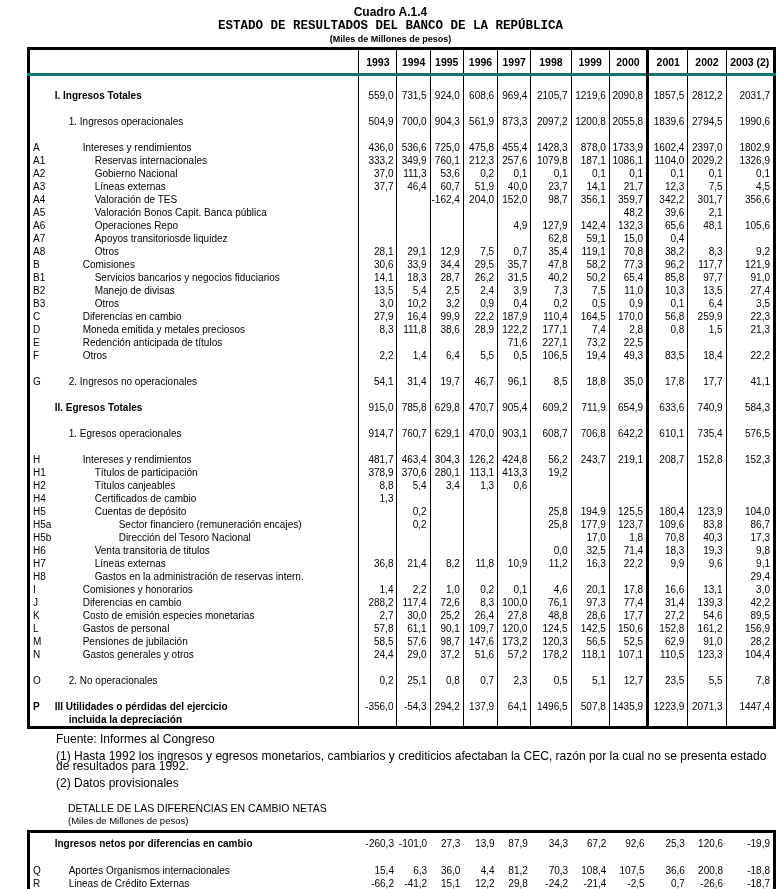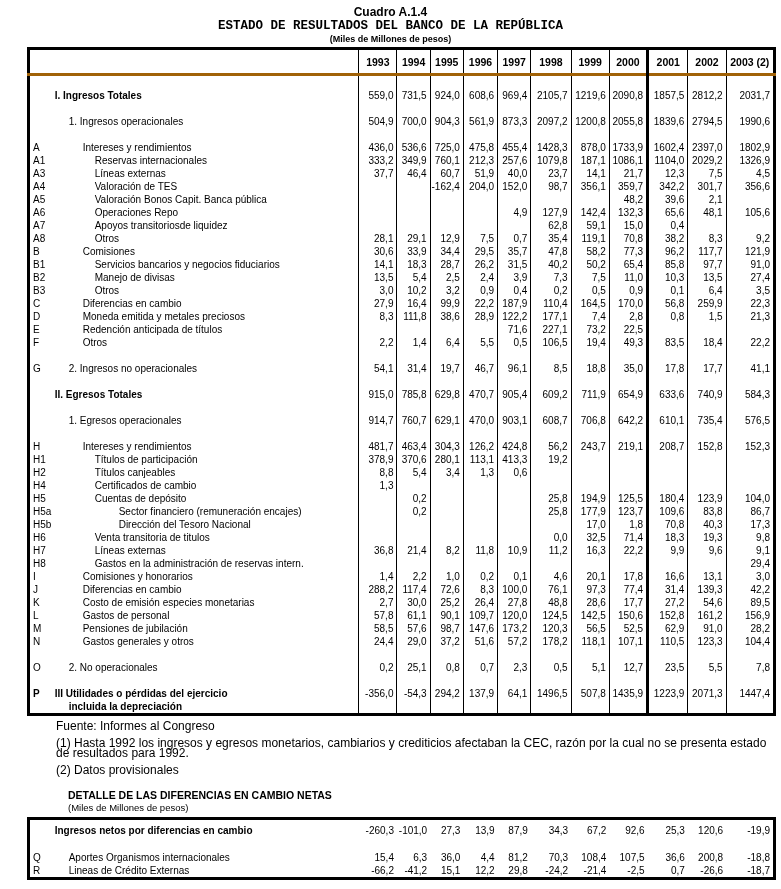--- a/index.html
+++ b/index.html
@@ -6,21 +6,21 @@
   body{width:781px;height:889px;overflow:hidden;color:#000;
        font-family:"Liberation Sans","DejaVu Sans",sans-serif;
        -webkit-font-smoothing:antialiased;}
   .titles{text-align:center;padding-top:5px;}
   .t1{font-size:12px;font-weight:bold;line-height:14px;}
   .t2{font-size:12.5px;font-weight:bold;line-height:15px;font-family:Liberation Mono, monospace;}
   .t3{font-size:9px;font-weight:bold;line-height:11px;}
 
   table{border-collapse:collapse;table-layout:fixed;margin-left:27px;}
   table.main{width:749px;border:3px solid #000;margin-top:2px;}
-  table.main thead tr{border-bottom:3px solid #a16207;}
+  table.main thead tr{border-bottom:3px solid #0f766e;}
   th{font-size:10.5px;font-weight:bold;text-align:center;padding:0;height:23px;white-space:nowrap;}
   .vb{border-left:1px solid #000;}
   .thick{border-left:3px solid #000;}
   td{font-size:10px;height:13px;line-height:13px;padding:0;white-space:nowrap;
      overflow:visible;vertical-align:middle;}
   td.c-code{padding-left:3px;}
   td.c-label{overflow:hidden;}
   td.c-num{text-align:right;padding-right:3px;}
   .ind0{padding-left:0;}
   .ind1{padding-left:14px;}
@@ -28,21 +28,21 @@
   .ind3{padding-left:40px;}
   .ind4{padding-left:64px;}
   .b{font-weight:bold;}
 
   .foot{margin-left:56px;font-size:12px;line-height:10px;}
   .foot .f1{margin-top:5px;}
   .foot .f2{margin-top:7px;}
   .foot .f3{margin-top:7px;}
 
   .detail-titles{margin-left:68px;margin-top:14px;}
-  .dt1{font-size:10.5px;font-weight:bold;line-height:13px;}
+  .dt1{font-size:10.5px;font-weight:normal;line-height:13px;}
   .dt2{font-size:9.5px;line-height:12px;}
   table.detail{width:749px;border:3px solid #000;margin-top:3px;}
   table.detail td{border:none;}
   table.detail tr.first td{padding-top:3px;height:15px;}
 </style>
 </head>
 <body>
 
 <div class="titles">
   <div class="t1">Cuadro A.1.4</div>
@@ -180,20 +180,35 @@
         <td class="c-num vb">349,9</td>
         <td class="c-num vb">760,1</td>
         <td class="c-num vb">212,3</td>
         <td class="c-num vb">257,6</td>
         <td class="c-num vb">1079,8</td>
         <td class="c-num vb">187,1</td>
         <td class="c-num vb">1086,1</td>
         <td class="c-num thick">1104,0</td>
         <td class="c-num vb">2029,2</td>
         <td class="c-num vb">1326,9</td>
+      </tr>
+      <tr>
+        <td class="c-code">A2</td>
+        <td class="c-label ind3">Gobierno Nacional</td>
+        <td class="c-num vb">37,0</td>
+        <td class="c-num vb">111,3</td>
+        <td class="c-num vb">53,6</td>
+        <td class="c-num vb">0,2</td>
+        <td class="c-num vb">0,1</td>
+        <td class="c-num vb">0,1</td>
+        <td class="c-num vb">0,1</td>
+        <td class="c-num vb">0,1</td>
+        <td class="c-num thick">0,1</td>
+        <td class="c-num vb">0,1</td>
+        <td class="c-num vb">0,1</td>
       </tr>
       <tr>
         <td class="c-code">A3</td>
         <td class="c-label ind3">Líneas externas</td>
         <td class="c-num vb">37,7</td>
         <td class="c-num vb">46,4</td>
         <td class="c-num vb">60,7</td>
         <td class="c-num vb">51,9</td>
         <td class="c-num vb">40,0</td>
         <td class="c-num vb">23,7</td>

